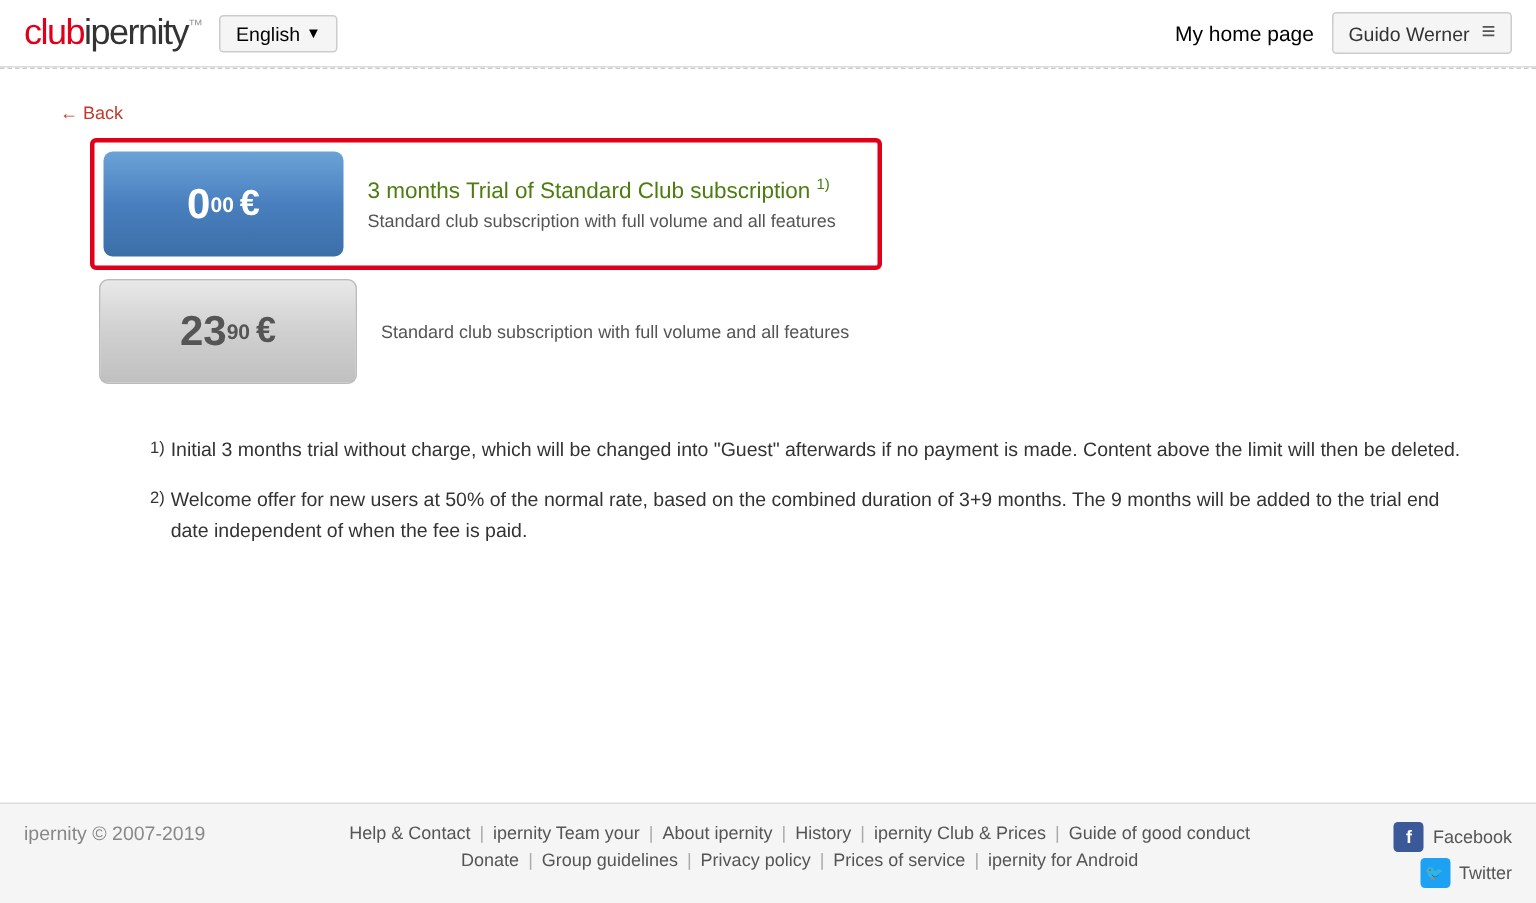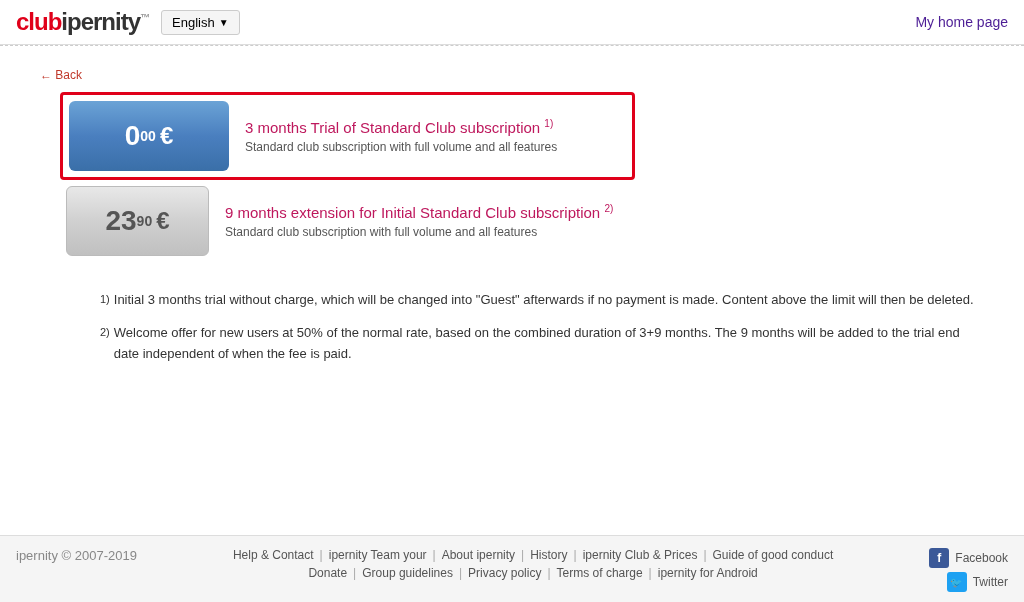--- a/index.html
+++ b/index.html
@@ -14,21 +14,21 @@
       border-bottom: 1px solid #ddd;
       background: #fff;
     }
     .logo-area {
       display: flex;
       align-items: center;
       gap: 12px;
     }
     .logo {
       font-size: 24px;
-      font-weight: bold;
+      font-weight: normal;
       color: #e0001a;
       letter-spacing: -1px;
     }
     .logo span.club { color: #e0001a; }
     .logo span.ipernity { color: #333; }
     .logo span.tm { font-size: 10px; color: #999; vertical-align: super; }
     .lang-btn {
       background: #f5f5f5;
       border: 1px solid #ccc;
       border-radius: 3px;
@@ -40,21 +40,21 @@
       gap: 4px;
       justify-content: space-between;
     }
     .lang-btn .arrow { font-size: 10px; }
     .header-right {
       display: flex;
       align-items: center;
       gap: 12px;
     }
     .my-home-link {
-      color: #4c1d95;
+      color: #000000;
       text-decoration: none;
       font-size: 14px;
     }
     .user-btn {
       background: #f5f5f5;
       border: 1px solid #ccc;
       border-radius: 3px;
       padding: 4px 10px;
       cursor: pointer;
       font-size: 13px;
@@ -117,21 +117,21 @@
       align-items: center;
       justify-content: center;
       cursor: pointer;
       border: none;
       flex-shrink: 0;
     }
     .price-btn-gray {
       background: linear-gradient(180deg, #e8e8e8 0%, #d0d0d0 50%, #c0c0c0 100%);
       border-radius: 6px;
       color: #555;
-      width: 143px;
+      width: 172px;
       height: 70px;
       display: flex;
       align-items: center;
       justify-content: center;
       cursor: pointer;
       border: 1px solid #bbb;
       flex-shrink: 0;
     }
     .price-main {
       font-size: 28px;
@@ -147,21 +147,21 @@
       font-weight: bold;
       margin-left: 4px;
     }
 
     .desc-area {
       padding: 6px 16px;
       flex: 1;
     }
     .desc-title {
       font-size: 15px;
-      color: #be185d;
+      color: #4d7c0f;
       margin-bottom: 4px;
     }
     .desc-sub {
       font-size: 12px;
       color: #555;
     }
     .sup-note { font-size: 10px; vertical-align: super; }
 
     
     .second-card {
@@ -262,20 +262,24 @@
     <div class="logo">
       <span class="club">club</span><span class="ipernity">ipernity</span><span class="tm">™</span>
     </div>
     <button class="lang-btn">
       <span>English</span>
       <span class="arrow">▼</span>
     </button>
   </div>
   <div class="header-right">
     <a href="#" class="my-home-link">My home page</a>
+    <div class="user-btn">
+      <span>Guido Werner</span>
+      <span class="hamburger">≡</span>
+    </div>
   </div>
 </header>
 <hr class="header-divider">
 
 <div class="main-content">
   <div>
     <a href="#" class="back-link"><span>← </span><span>Back</span></a>
   </div>
 
   <div class="subscriptions-area">
@@ -297,23 +301,20 @@
         </div>
       </div>
 
       <div class="second-card">
         <button class="price-btn-gray">
           <span class="price-main">23</span>
             <span class="price-sup">90</span>
           <span class="price-currency">€</span>
         </button>
         <div class="desc-area">
-          <div class="desc-title">
-            9 months extension for Initial Standard Club subscription <span class="sup-note">2)</span>
-          </div>
           <div class="desc-sub">
             Standard club subscription with full volume and all features
           </div>
         </div>
       </div>
 
     </div>
   </div>
 
   <div class="footnotes">
@@ -345,21 +346,21 @@
         <span class="footer-sep">|</span>
         <a href="#" class="footer-link">Guide of good conduct</a>
       </div>
       <div class="footer-row">
         <a href="#" class="footer-link">Donate</a>
         <span class="footer-sep">|</span>
         <a href="#" class="footer-link">Group guidelines</a>
         <span class="footer-sep">|</span>
         <a href="#" class="footer-link">Privacy policy</a>
         <span class="footer-sep">|</span>
-        <a href="#" class="footer-link">Terms of charge</a>
+        <a href="#" class="footer-link">Prices of service</a>
         <span class="footer-sep">|</span>
         <a href="#" class="footer-link">ipernity for Android</a>
       </div>
     </div>
     <div class="footer-social">
       <a href="#" class="social-item">
         <span class="fb-icon">f</span>
         <span>Facebook</span>
       </a>
       <a href="#" class="social-item">

